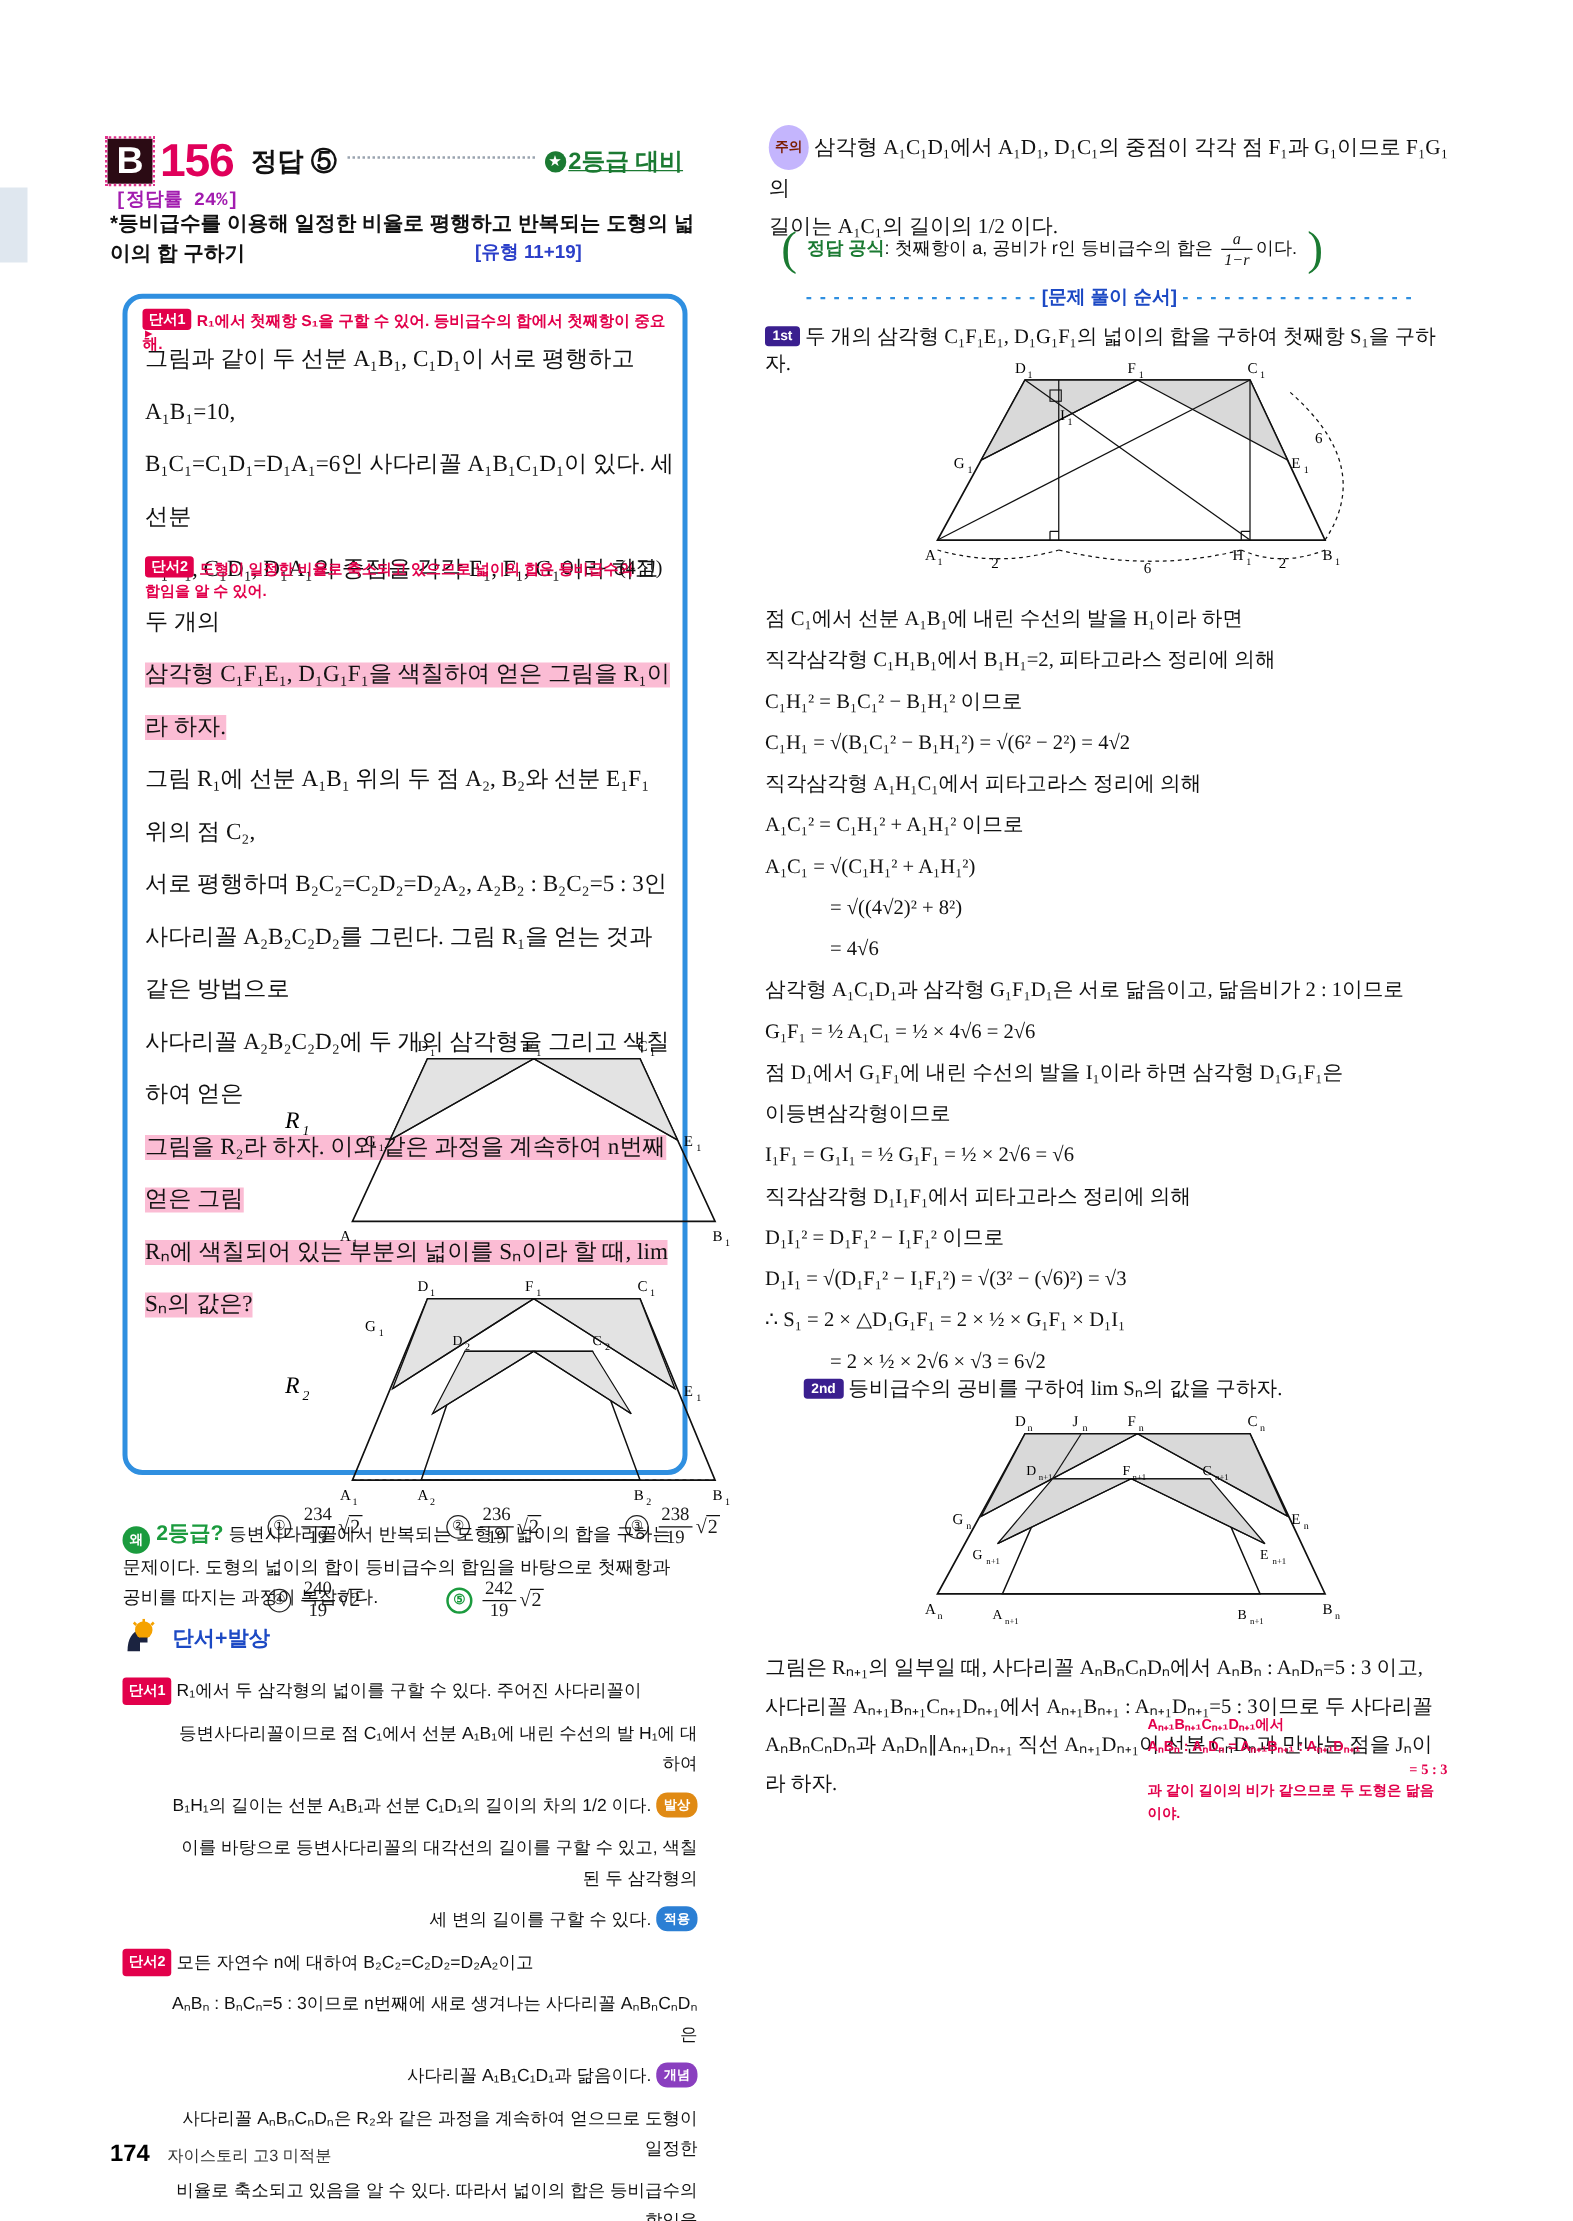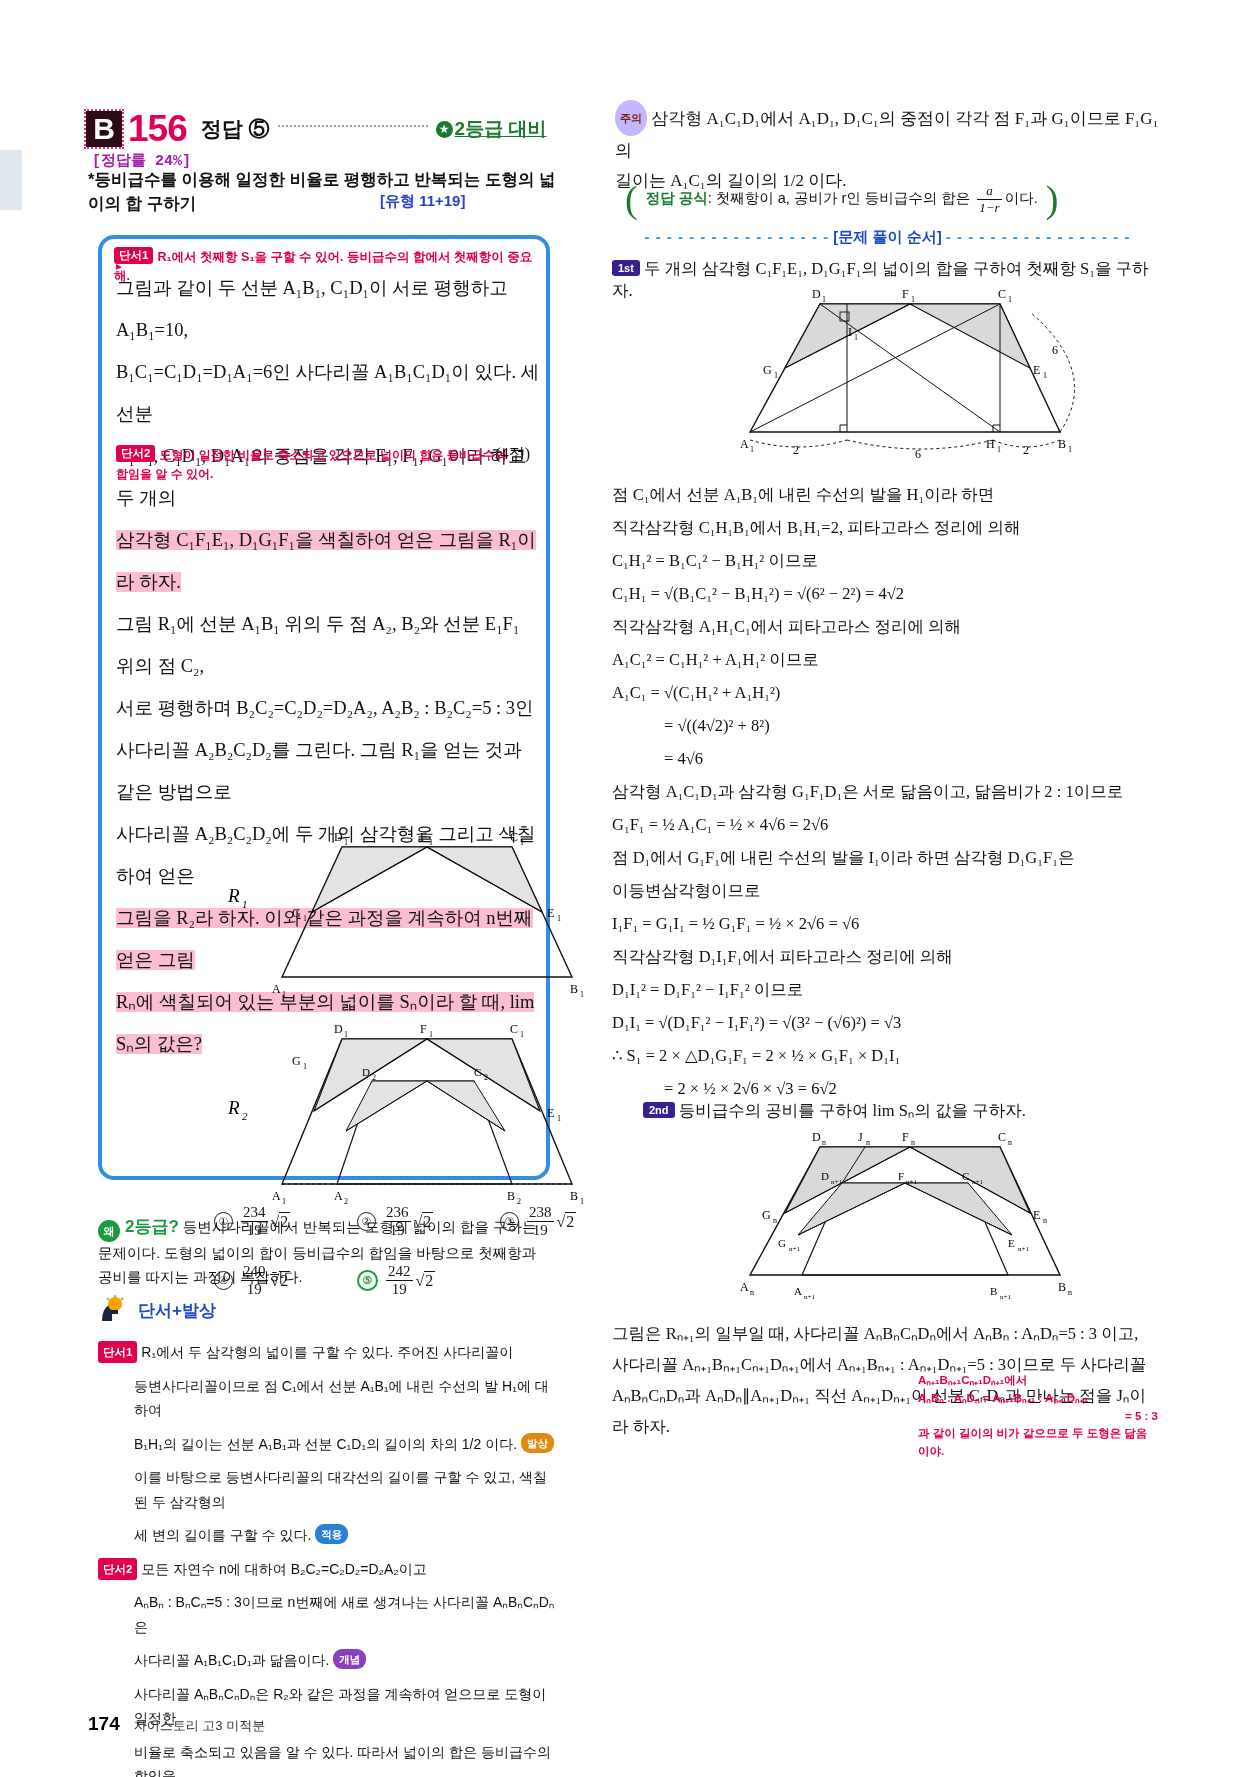--- a/index.html
+++ b/index.html
@@ -82,21 +82,21 @@
   
   .ideaHead{position:absolute;left:98px;top:1295px;}
   .bulb{display:inline-block;width:30px;height:30px;vertical-align:middle;}
   .ideaTitle{font-family:"Liberation Sans",sans-serif;font-weight:bold;font-size:17px;color:#1c49c4;
     margin-left:6px;vertical-align:middle;}
 
   .ideaBlock{position:absolute;left:98px;top:1340px;width:460px;
     font-family:"Liberation Sans",sans-serif;font-size:14px;line-height:1.75;color:#111;}
   .ideaBlock .tag{vertical-align:1px;}
   .ideaBlock p{margin:0 0 9px 0;}
-  .ind{padding-left:36px;}
+  .ind{padding-left:36px;text-align:right;}
   .mini{display:inline-block;font-size:10.5px;font-weight:bold;color:#fff;border-radius:9px;
     padding:1px 6px;vertical-align:2px;font-family:"Liberation Sans",sans-serif;}
   .mini.b{background:#2b7fd4;} .mini.o{background:#e08a14;}
   .mini.p{background:#8a3fbf;}
   .noteTop{position:absolute;left:615px;top:100px;width:545px;font-size:17px;line-height:30px;color:#111;}
   .cautionBadge{display:inline-block;background:#c4b5fd;color:#7a1d00;font-family:Liberation Sans, sans-serif;
     font-weight:bold;font-size:11px;border-radius:50%;padding:3px 5px;vertical-align:2px;}
 
   .formulaBox{position:absolute;left:625px;top:178px;width:520px;height:42px;
     display:flex;align-items:center;font-family:"Liberation Sans",sans-serif;font-size:14.5px;color:#111;}
@@ -459,21 +459,21 @@
     <span class="eq">이고, 사다리꼴 Aₙ₊₁Bₙ₊₁Cₙ₊₁Dₙ₊₁에서</span>
     <span class="eq">Aₙ₊₁Bₙ₊₁ : Aₙ₊₁Dₙ₊₁=5 : 3이므로 두 사다리꼴 AₙBₙCₙDₙ과</span>
     <span class="eq">AₙDₙ∥Aₙ₊₁Dₙ₊₁</span>
     <span class="eq">직선 Aₙ₊₁Dₙ₊₁이 선분 CₙDₙ과</span>
     <span class="eq">만나는 점을 Jₙ이라 하자.</span>
   </div>
 
   <div class="side" style="left:918px;top:1372px;width:240px;">
     <div class="rd">Aₙ₊₁Bₙ₊₁Cₙ₊₁Dₙ₊₁에서</div>
     <div class="rd">AₙBₙ : AₙDₙ = Aₙ₊₁Bₙ₊₁ : Aₙ₊₁Dₙ₊₁</div>
-    <div class="rd" style="text-align:right;">= 5 : 3</div>
+    <div class="rd" style="text-align:right;font-family:Liberation Serif, serif;">= 5 : 3</div>
     <div class="rd">과 같이 길이의 비가 같으므로 두 도형은 닮음이야.</div>
   </div>
 
   <div class="footer">
     <span class="pageno">174</span>
     <span class="bookname">자이스토리 고3 미적분</span>
   </div>
 
 </div>
 

